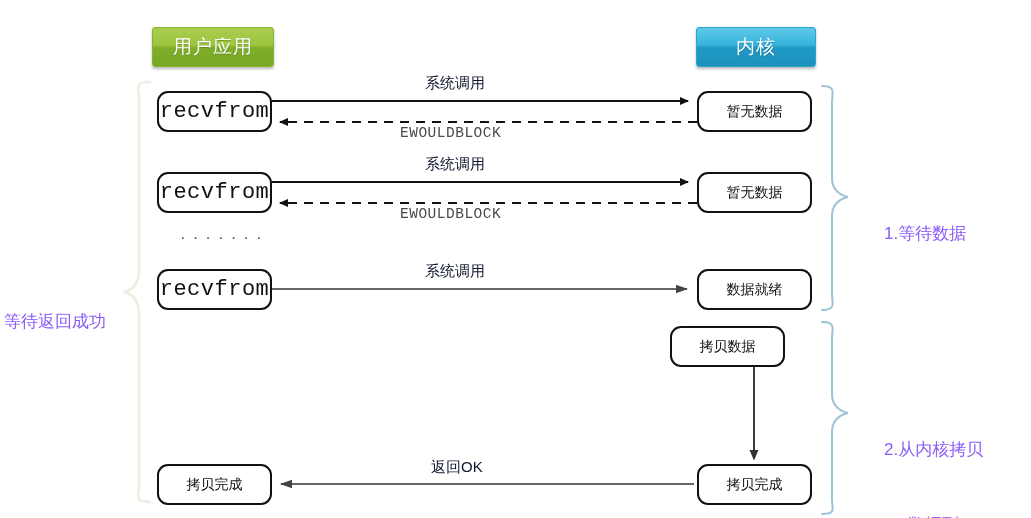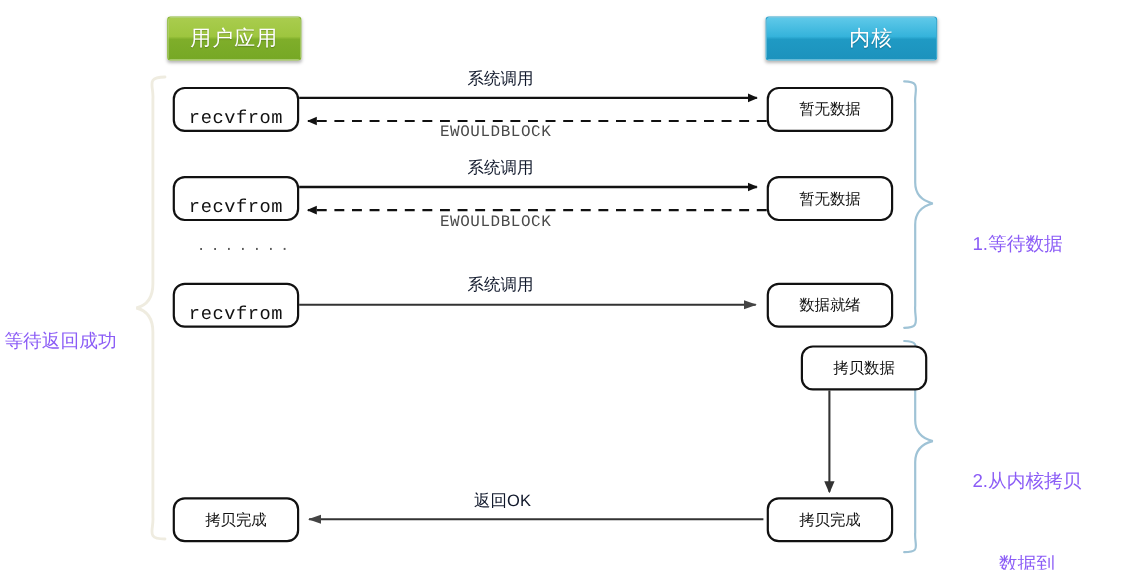--- a/index.html
+++ b/index.html
@@ -1,49 +1,48 @@
 <!DOCTYPE html>
 <html><head>
 <meta charset="utf-8">
 <style>
   html,body{margin:0;padding:0;background:#ffffff;}
   body{
     width:1031px;height:518px;position:relative;overflow:hidden;
     font-family:"Liberation Sans","DejaVu Sans",sans-serif;
   }
-  #canvas{position:absolute;inset:0;width:1031px;height:374px;}
+  #canvas{position:absolute;inset:0;width:1031px;height:374px;margin-top:12px;}
   .layer-svg{position:absolute;left:0;top:0;width:1031px;height:518px;pointer-events:none;}
 
   
   .pill{
     position:absolute;display:flex;align-items:center;justify-content:center;
     color:#ffffff;font-size:19px;letter-spacing:1px;
     border-radius:3px;
     box-shadow:0 2px 3px rgba(0,0,0,.28);
     text-shadow:0 1px 1px rgba(0,0,0,.25);
   }
   #pill-user{
     left:152px;top:15px;width:120px;height:38px;
     background:linear-gradient(to bottom,#a9cc4e 0%,#9ec63f 45%,#7fae2a 52%,#76a825 100%);
     border:1px solid #86b52f;
   }
   #pill-kernel{
     left:696px;top:15px;width:118px;height:38px;
     background:linear-gradient(to bottom,#5fc9e9 0%,#35b3db 45%,#1f9ac4 52%,#1c92bd 100%);
     border:1px solid #2ca3cc;
-    padding-left:36px;
   }
 
   
   .node{
     position:absolute;display:flex;align-items:center;justify-content:center;
     background:#ffffff;border:2.5px solid #111111;border-radius:11px;
     color:#111111;box-sizing:border-box;
   }
-  .node.mono{font-family:"Liberation Mono","DejaVu Sans Mono",monospace;font-size:17px;letter-spacing:.5px;align-items:flex-end;}
+  .node.mono{font-family:"Liberation Mono","DejaVu Sans Mono",monospace;font-size:22px;letter-spacing:.5px;}
   .node.cjk{font-size:14px;}
 
   
   .txt{position:absolute;color:#4a4a4a;white-space:pre;}
   .lbl{font-size:15px;color:#0f172a;}
   .lbl-mono{font-family:"Liberation Mono","DejaVu Sans Mono",monospace;font-size:14.5px;color:#4a4a4a;letter-spacing:.5px;}
   .side-note{font-size:17px;color:#8b5cf6;line-height:25px;}
   .side-left{font-family:"Liberation Sans","DejaVu Sans",sans-serif;}
   .side-left .mono-inline{font-family:"Liberation Mono","DejaVu Sans Mono",monospace;}
   .dots{position:absolute;font-size:17px;color:#5a5a5a;letter-spacing:7px;}
@@ -136,21 +135,21 @@
   </div>
 
   <div class="node cjk" style="left:697px;top:160px;width:115px;height:41px;">
     <span>暂无数据</span>
   </div>
 
   <div class="node cjk" style="left:697px;top:257px;width:115px;height:41px;">
     <span>数据就绪</span>
   </div>
 
-  <div class="node cjk" style="left:728px;top:314px;width:115px;height:41px;">
+  <div class="node cjk" style="left:670px;top:314px;width:115px;height:41px;">
     <span>拷贝数据</span>
   </div>
 
   <div class="node cjk" style="left:697px;top:452px;width:115px;height:41px;">
     <span>拷贝完成</span>
   </div>
 
   <div class="txt lbl" style="left:425px;top:62px;">系统调用</div>
   <div class="txt lbl-mono" style="left:400px;top:113px;">EWOULDBLOCK</div>
 

